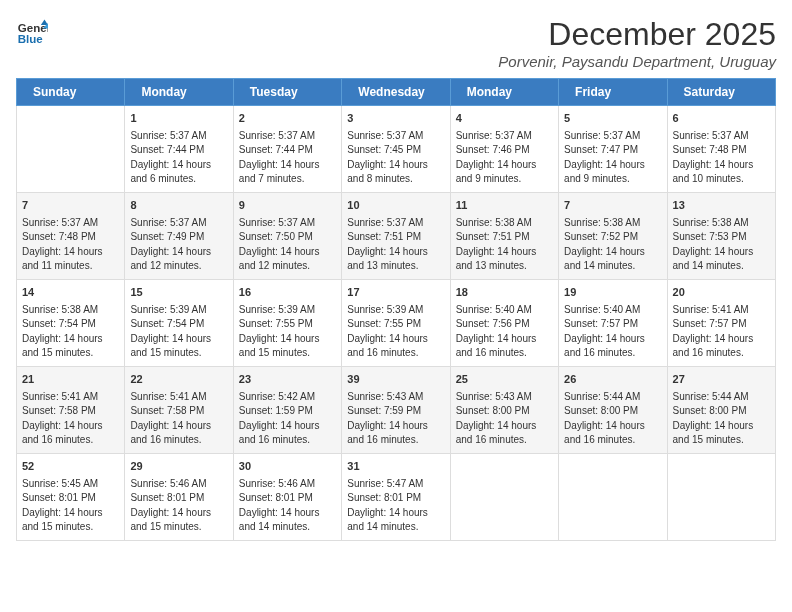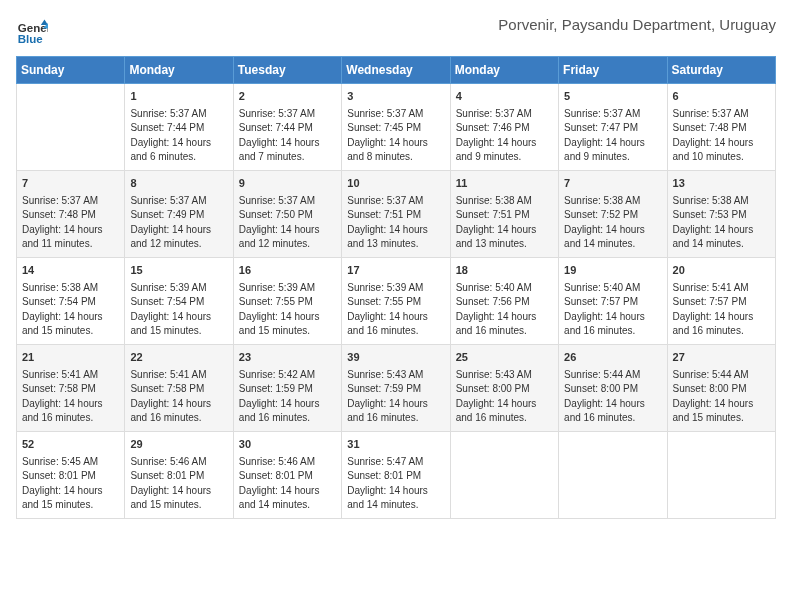--- a/index.html
+++ b/index.html
@@ -29,30 +29,31 @@
       text-align: right;
     }
     .month-title {
       font-size: 32px;
       font-weight: normal;
       color: #333;
     }
     .subtitle {
       font-size: 15px;
       color: #555;
+      font-style: italic;
     }
     table {
       width: 100%;
       border-collapse: collapse;
       font-size: 11px;
     }
     thead tr th {
       background-color: #3a7cc1;
       color: #fff;
-      padding: 6px 4px;
+      padding: 6px 16px;
       text-align: left;
       font-size: 12px;
       font-weight: bold;
       border: 1px solid #5a9cd6;
     }
     tbody tr {
       border-bottom: 1px solid #ccc;
     }
     tbody tr:nth-child(odd) {
       background: #fff;
@@ -89,20 +90,21 @@
 <div class="header-area">
   <div class="logo">
     <svg class="logo-icon" viewBox="0 0 36 36">
       <text x="2" y="18" font-size="13" font-weight="bold" fill="#333" font-family="Arial">General</text>
       <text x="2" y="30" font-size="13" font-weight="bold" fill="#1a6faf" font-family="Arial">Blue</text>
       <polygon points="28,10 36,10 32,4" fill="#1a6faf"></polygon>
       <polygon points="30,14 36,14 36,8" fill="#3a9ad9"></polygon>
     </svg>
   </div>
   <div class="title-area">
+    <div class="month-title">December 2025</div>
     <div class="subtitle">Porvenir, Paysandu Department, Uruguay</div>
   </div>
 </div>
 
 <table>
   <thead>
     <tr>
     <th>Sunday</th>
         <th>Monday</th>
         <th>Tuesday</th>

